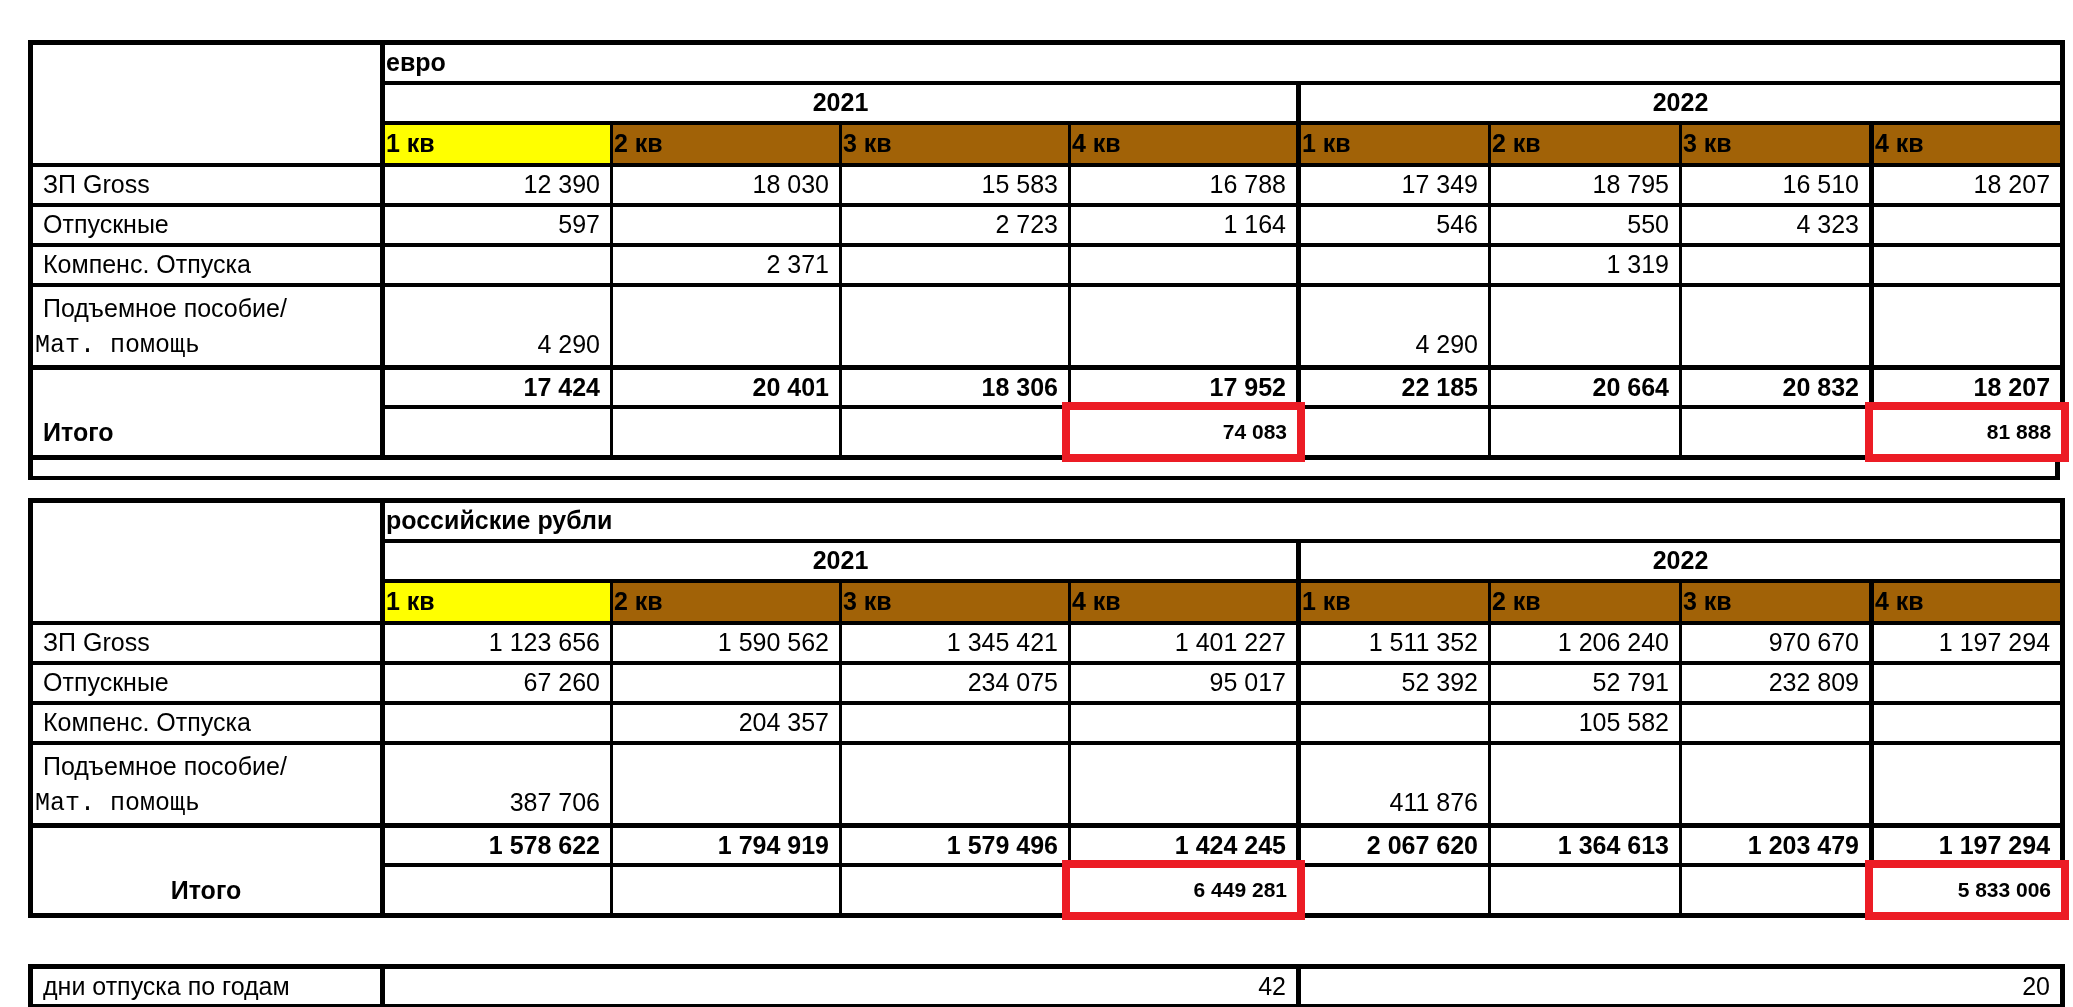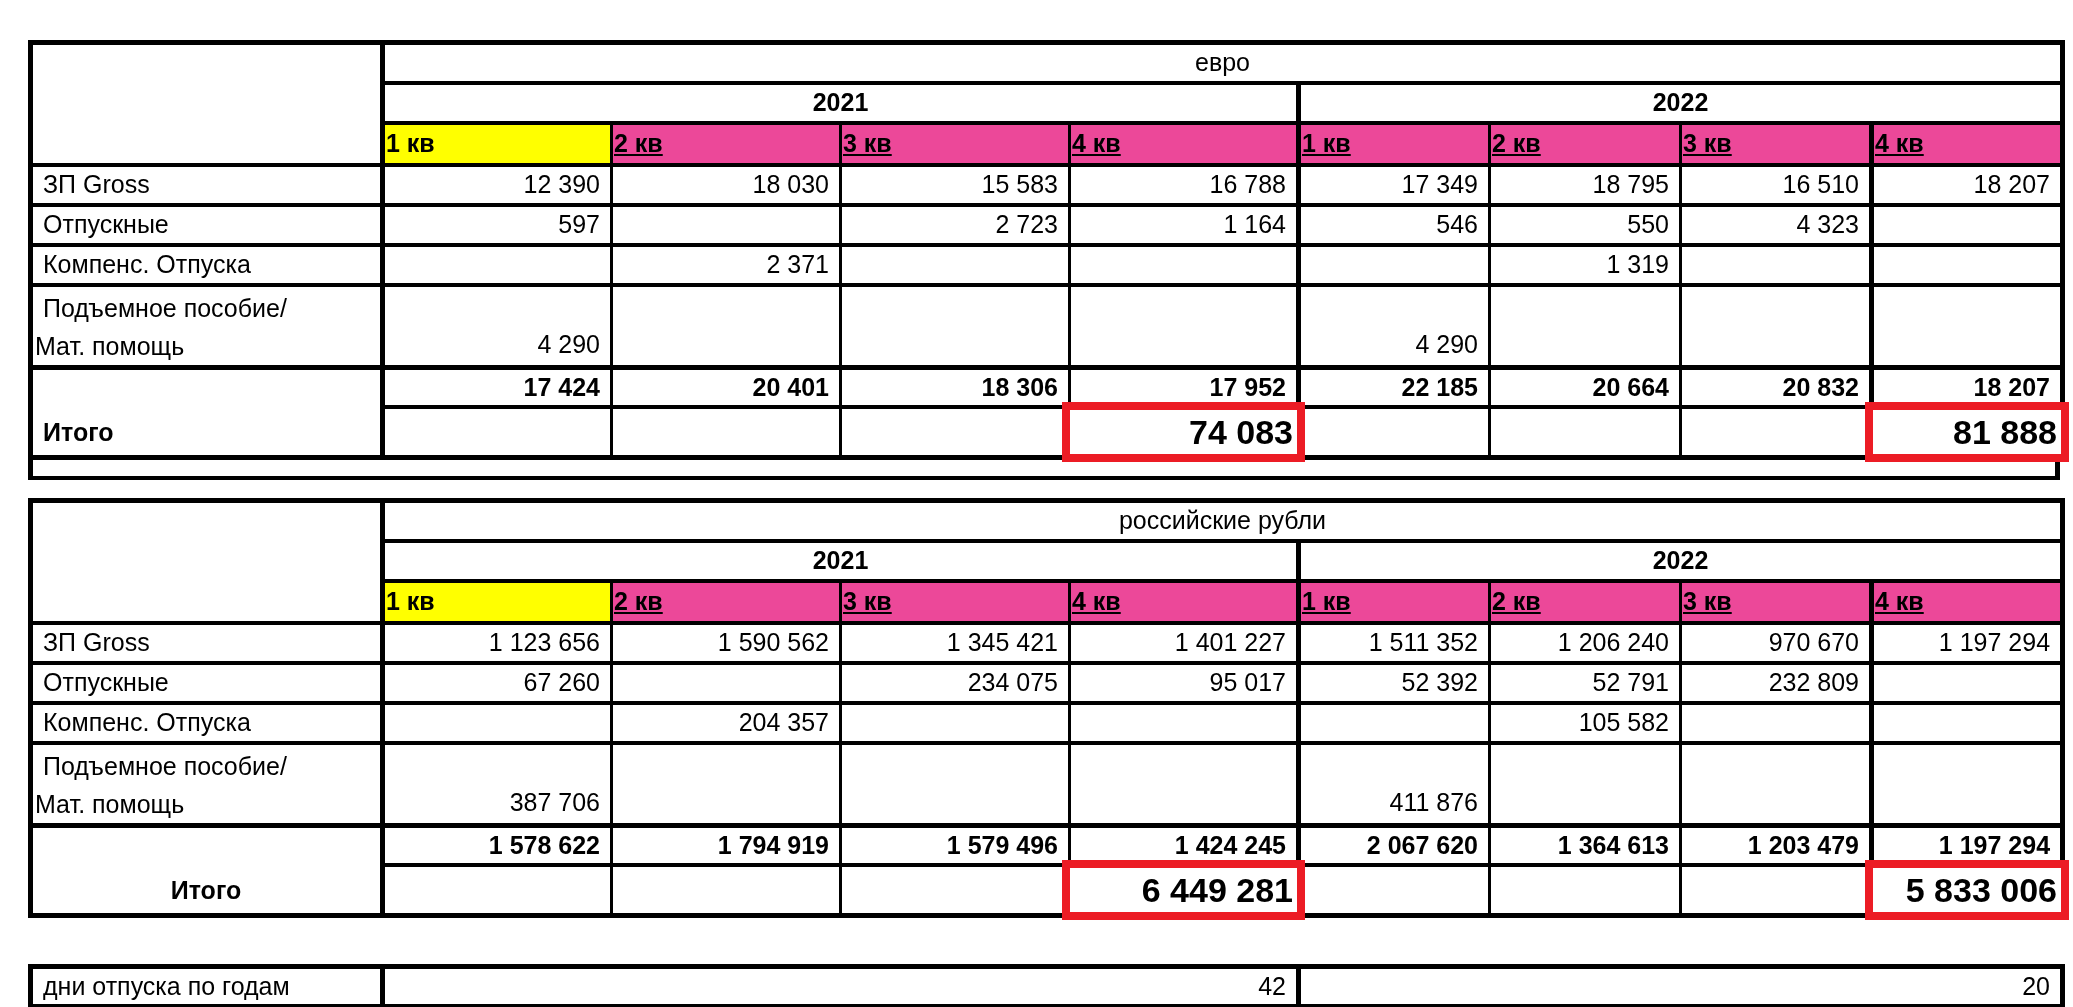--- a/index.html
+++ b/index.html
@@ -27,48 +27,48 @@
   
   tr.r-title{height:40px;}
   tr.r-year{height:40px;}
   tr.r-q{height:42px;}
   tr.r-data{height:40px;}
   tr.r-tall{height:78px;}
   tr.r-subtotal{height:40px;}
   tr.r-total{height:46px;}
   table.vac tr{height:40px;}
 
-  .title{font-weight:normal;font-size:28px;text-align:center;}
+  .title{font-weight:bold;font-size:28px;}
   .year{font-weight:bold;font-size:27px;text-align:center;}
   .q{font-weight:bold;font-size:26px;}
   .q.yel{background:#FFFF00;}
-  .q.org{background:#ec4899;text-decoration:underline;}
+  .q.org{background:#a16207;}
   tr.r-q td{border-bottom-width:4px;}
 
   .lbl{text-align:left;padding-left:10px;}
   .num{text-align:right;padding-right:10px;}
   tr.r-subtotal td{border-top-width:5px;}
   tr.r-subtotal td.num{font-weight:bold;}
   tr.r-total td{border-top-width:2px;}
 
   .two-line{padding:0;vertical-align:top;}
   .two-line .l1{padding:6px 0 0 10px;line-height:30px;}
-  .two-line .l2{padding:8px 0 4px 2px;line-height:30px;}
+  .two-line .l2{padding:8px 0 4px 2px;line-height:30px;font-family:Liberation Mono, monospace;}
   td.vbottom{vertical-align:bottom;padding-bottom:6px;}
 
   .total-label{font-weight:bold;vertical-align:bottom;padding-bottom:8px;}
   .total-label.centered{text-align:center;padding-left:0;}
 
   td.redcell{padding:0;}
   .redbox{
     position:relative;z-index:2;
     margin:-7px -9px;height:44px;
     border:8px solid #EC1C25;background:#fff;
     display:flex;align-items:center;justify-content:flex-end;
-    padding-right:4px;font-weight:bold;font-size:34px;
+    padding-right:10px;font-weight:bold;font-size:21px;
   }
 
   .spacer-strip{
     width:2032px;height:20px;box-sizing:border-box;
     border-left:5px solid #000;border-right:5px solid #000;border-bottom:4px solid #000;
   }
   .spacer-white{height:18px;}
   .spacer-bottom{height:46px;}
 </style>
 </head>

